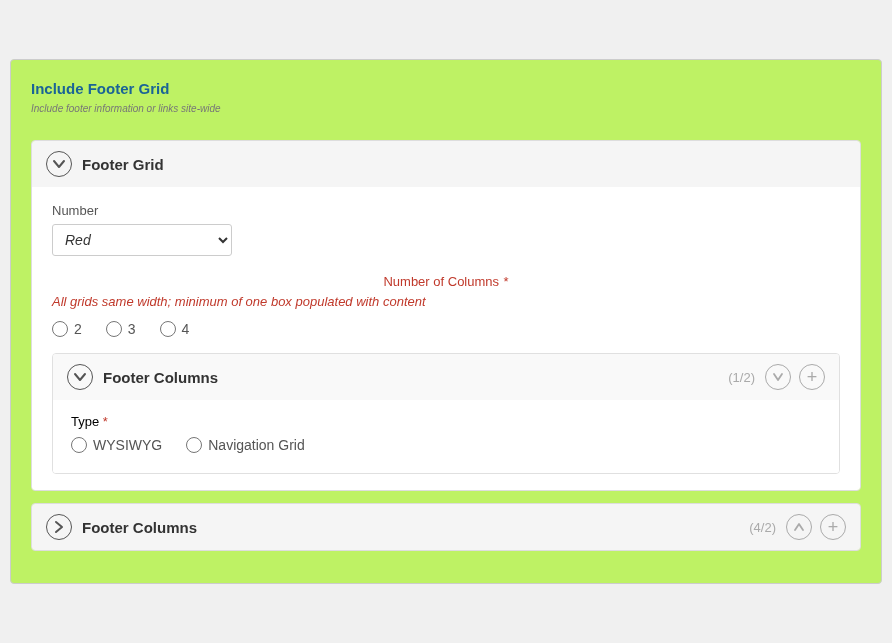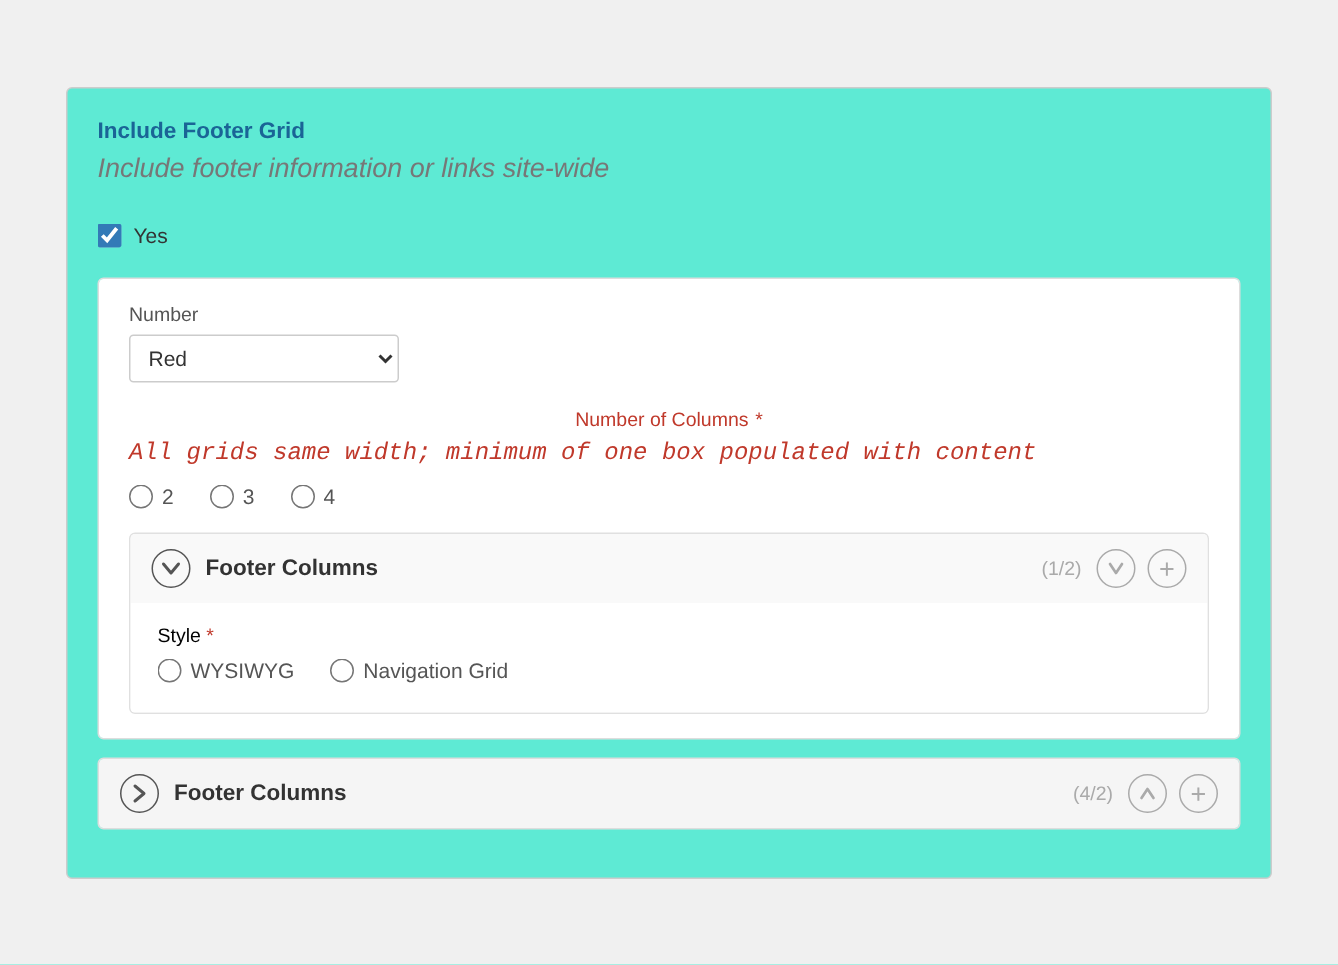--- a/index.html
+++ b/index.html
@@ -5,36 +5,36 @@
     * { box-sizing: border-box; margin: 0; padding: 0; }
     body {
       font-family: Arial, sans-serif;
       background: #f0f0f0;
       display: flex;
       justify-content: center;
       align-items: center;
       min-height: 100vh;
     }
     .container {
-      width: 804px;
-      background: #5eead4;
+      width: 872px;
+      background: #bef264;
       border: 1px solid #ccc;
       border-radius: 4px;
       padding: 20px 20px 20px 20px;
     }
     .section-title {
       color: #1a6496;
       font-size: 15px;
       font-weight: bold;
       margin-bottom: 6px;
     }
     .section-subtitle {
       color: #777;
       font-style: italic;
-      font-size: 18px;
+      font-size: 10px;
       margin-bottom: 26px;
     }
     .checkbox-row {
       display: flex;
       align-items: center;
       gap: 8px;
       margin-bottom: 20px;
     }
     .checkbox-row input[type="checkbox"] {
       width: 16px;
@@ -114,35 +114,35 @@
       margin-bottom: 6px;
     }
     .field-label-required {
       color: #c0392b;
       font-size: 13px;
       margin-bottom: 4px;
     }
     .field-hint {
       color: #c0392b;
       font-style: italic;
-      font-size: 16px;
+      font-size: 13px;
       margin-bottom: 12px;
-      font-family: Liberation Mono, monospace;
     }
     select {
       width: 180px;
       padding: 6px 8px;
       font-size: 14px;
       border: 1px solid #ccc;
       border-radius: 3px;
       background: #fff;
       color: #333;
       appearance: auto;
       margin-bottom: 16px;
       cursor: pointer;
+      font-style: italic;
     }
     
     .radio-group {
       display: flex;
       align-items: center;
       gap: 24px;
       margin-bottom: 6px;
     }
     .radio-item {
       display: flex;
@@ -187,27 +187,31 @@
     }
   </style>
 </head>
 <body>
 
 <div class="container">
 
   <div>
     <div class="section-title">Include Footer Grid</div>
     <div class="section-subtitle">Include footer information or links site-wide</div>
-    <div class="checkbox-row">
-      <input type="checkbox" id="yes-check" checked="" style="">
-      <label for="yes-check" class="checkbox-label">Yes</label>
+  </div>
+
+  <div class="panel">
+    <div class="panel-header">
+      <div class="toggle-icon">
+        <svg width="14" height="14" viewBox="0 0 14 14">
+          <polyline points="2,4 7,10 12,4" fill="none" stroke="#555" stroke-width="2" stroke-linecap="round" stroke-linejoin="round"></polyline>
+        </svg>
+      </div>
+      <div class="panel-header-title">Footer Grid</div>
     </div>
-  </div>
-
-  <div class="panel">
     <div class="panel-body">
 
       
       <div class="field-label">Number</div>
       <select>
         <option>Red</option>
         <option>Blue</option>
         <option>Green</option>
         <option>Default</option>
       </select>
@@ -250,21 +254,21 @@
                   <polyline points="2,3 6,9 10,3" fill="none" stroke="#aaa" stroke-width="1.8" stroke-linecap="round" stroke-linejoin="round"></polyline>
                 </svg>
               </button>
               <button class="circle-btn">
                 <span style="font-size:18px; line-height:1; color:#aaa;">+</span>
               </button>
             </div>
           </div>
           <div class="nested-panel-body">
             <div class="type-label">
-              <span>Style</span>
+              <span>Type</span>
               <span class="req">*</span>
             </div>
             <div class="radio-group">
               <div class="radio-item">
                 <input type="radio" name="type1" id="type-wysiwyg" value="WYSIWYG" style="">
                 <label for="type-wysiwyg">WYSIWYG</label>
               </div>
               <div class="radio-item">
                 <input type="radio" name="type1" id="type-navlist" value="Navigation List" style="">
                 <label for="type-navlist">Navigation Grid</label>

